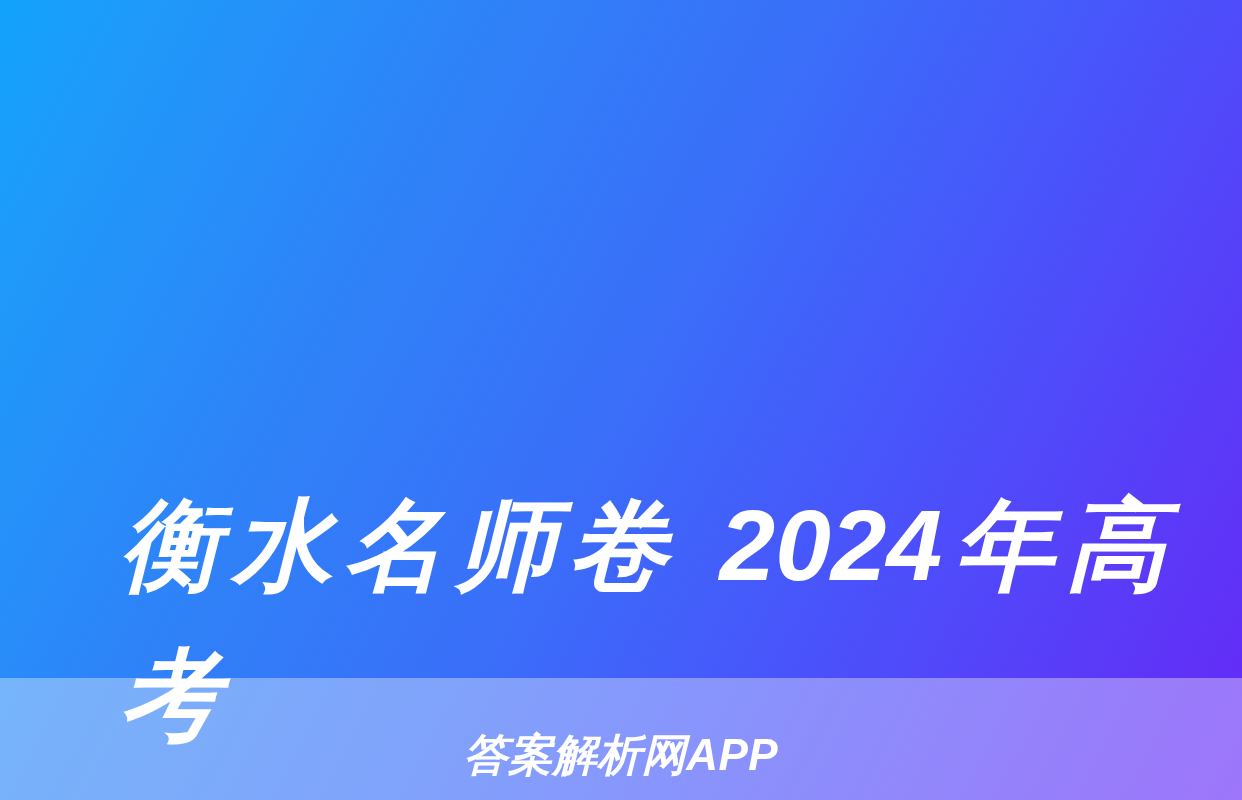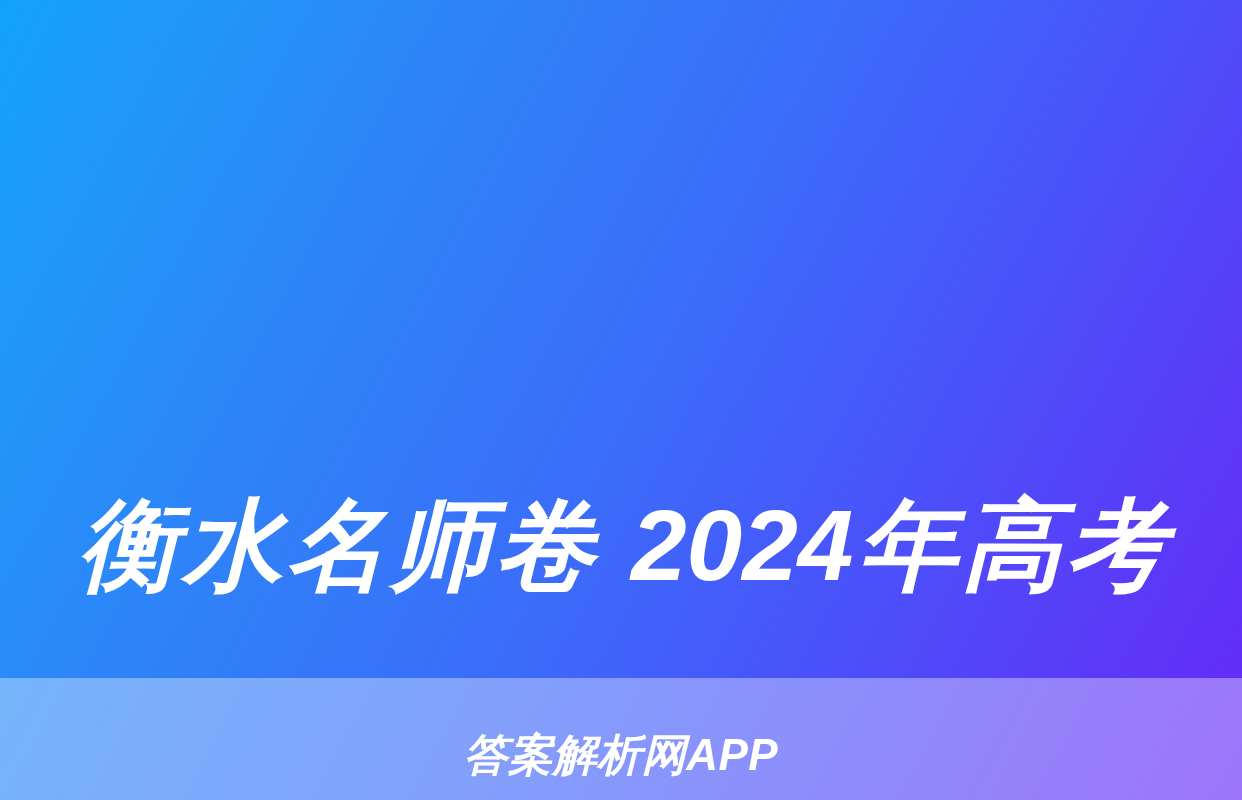--- a/index.html
+++ b/index.html
@@ -53,20 +53,21 @@
 
   .title-line {
     display: block;
     white-space: nowrap;
   }
 
   .title-line.is-justified {
     text-align: justify;
     text-align-last: justify;
     white-space: normal;
+    margin-left: 42px;
   }
 
   
   .footer-band {
     position: absolute;
     left: 0;
     right: 0;
     top: 678px;
     height: 154px;
     background: rgba(255, 255, 255, 0.36);

